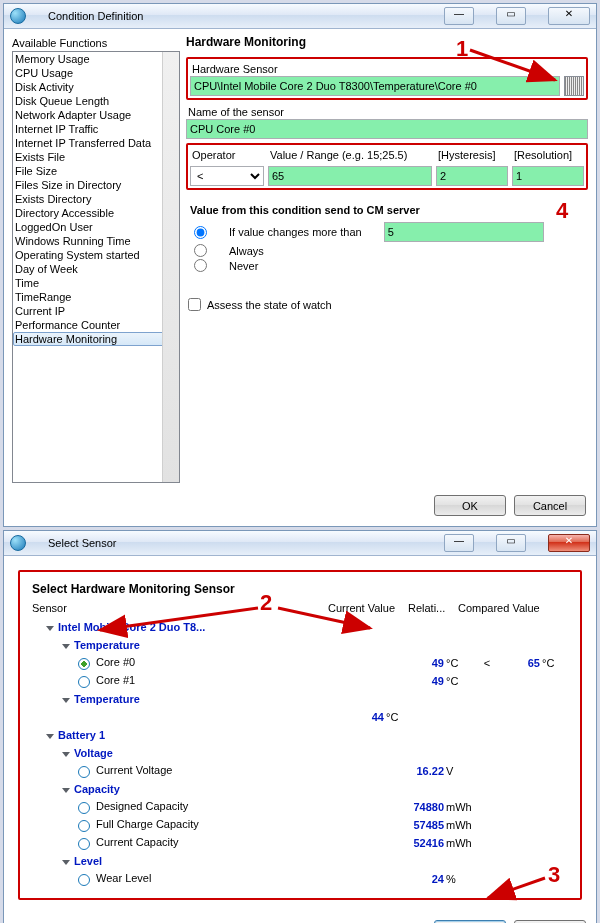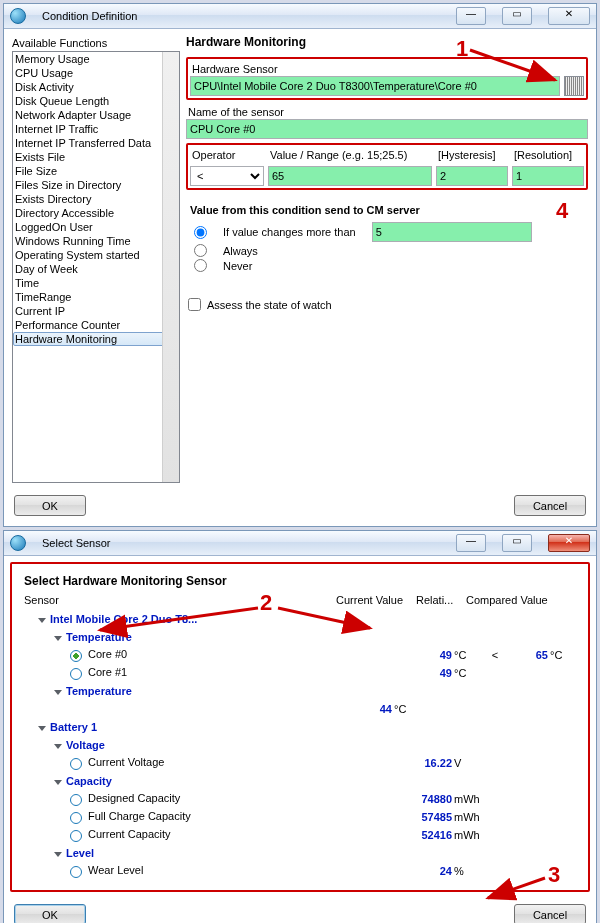--- a/index.html
+++ b/index.html
@@ -1,17 +1,17 @@
 <!DOCTYPE html>
 <html><head>
 <meta charset="utf-8">
 <style>
 html,body{margin:0;padding:0;font-family:"Segoe UI",Tahoma,sans-serif;font-size:11px;color:#000;background:#d6dbe9;width:600px}
 .window{background:#fff;border:1px solid #7a97b8;margin:3px}
-.titlebar{height:24px;background:linear-gradient(#f7fbff,#dfe8f6 45%,#cddcef 46%,#e7eff9);border-bottom:1px solid #a0b4cf;display:flex;align-items:center;padding:0 6px;gap:16px}
+.titlebar{height:24px;background:linear-gradient(#f7fbff,#dfe8f6 45%,#cddcef 46%,#e7eff9);border-bottom:1px solid #a0b4cf;display:flex;align-items:center;padding:0 6px;gap:22px}
 .titlebar .spacer{flex:1}
 .app-icon{width:14px;height:14px;border-radius:50%;background:radial-gradient(circle at 30% 30%,#9ce0f9,#1b79b8);border:1px solid #166a9f}
 .winbtn{width:28px;height:16px;border:1px solid #8fa6c2;border-radius:2px;background:linear-gradient(#f4f8fd,#d7e4f2);font-family:inherit;font-size:10px;line-height:12px;text-align:center;cursor:default}
 .winbtn.close{width:40px}
 .winbtn.close.red{background:linear-gradient(#f6b4ad,#e06750 45%,#d1311a 46%,#ef8f7a);border-color:#8b2b1c;color:#fff}
 .body{display:flex;padding:6px 8px 6px 8px;gap:6px}
 .leftcol{width:168px}
 .section-label{font-size:11px;padding:2px 0}
 .listbox{border:1px solid #828790;height:430px;overflow:auto;background:#fff;position:relative}
 .fn{padding:1px 2px;white-space:nowrap;cursor:default}
@@ -19,24 +19,24 @@
 .rightcol{flex:1}
 .heading{font-weight:bold;font-size:12px;margin:0 0 8px 0}
 .hl-red{border:2px solid #c00;border-radius:2px;padding:2px}
 .fieldlabel{font-size:11px;margin:2px 0 1px 2px}
 .textfield{width:100%;box-sizing:border-box;border:1px solid #abadb3;height:20px;padding:1px 3px;font:inherit;background:#86efac}
 .select{border:1px solid #abadb3;height:20px;background:#fff;font:inherit;padding:0 2px}
 .sensorrow{display:flex;gap:4px;align-items:center}
 .picker-btn{width:20px;height:20px;border:1px solid #8a8f98;background:repeating-linear-gradient(90deg,#888,#888 1px,#eee 1px,#eee 2px)}
 .opcols{display:grid;grid-template-columns:74px 1fr 72px 72px;gap:4px}
 .grouplabel{font-weight:bold;margin:14px 0 6px 4px}
-.radio-row{display:flex;align-items:center;gap:16px;margin:2px 0 2px 8px}
+.radio-row{display:flex;align-items:center;gap:22px;margin:2px 0 2px 8px}
 input[type=radio],input[type=checkbox]{margin:0}
 .chk-row{display:flex;align-items:center;gap:6px;margin:26px 0 0 2px}
-.btnrow{display:flex;justify-content:space-between;gap:8px;padding:6px 10px 10px}
+.btnrow{display:flex;justify-content:flex-end;gap:8px;padding:6px 10px 10px}
 .btn{min-width:72px;height:21px;border:1px solid #707070;border-radius:3px;background:linear-gradient(#f2f2f2,#e3e3e3 45%,#d6d6d6 46%,#ececec);font:inherit;cursor:default}
 .btn.focus{border:1px solid #3c7fb1;box-shadow:0 0 0 1px #a7d0ea inset}
 .annot{position:fixed;color:#c00;font:bold 22px Arial;pointer-events:none;z-index:50}
 svg.arrow{position:fixed;pointer-events:none;z-index:49}
 .sensor-body{padding:8px 10px}
 .sensor-heading{font-weight:bold;font-size:12px;margin-bottom:4px}
 .tree-head{display:grid;grid-template-columns:1fr 80px 50px 110px;font-size:11px;color:#000;padding:2px 0;border-bottom:0}
 .tree-head span{white-space:nowrap;overflow:hidden;text-overflow:ellipsis}
 .tree{margin-top:2px}
 .tree-row{display:grid;grid-template-columns:1fr 60px 26px 30px 40px 26px;align-items:center;height:18px;font-size:11px}
@@ -159,21 +159,21 @@
 <div class="window" style="margin-top:2px">
   <div class="titlebar">
     <span class="app-icon"></span>
     <span>Select Sensor</span>
     <span class="spacer"></span>
     <span class="winbtn">—</span>
     <span class="winbtn">▭</span>
     <span class="winbtn close red">✕</span>
   </div>
 
-  <div class="hl-red" style="margin:6px;border-width:2px">
+  <div class="hl-red" style="margin:14px;border-width:2px">
   <div class="sensor-body">
     <div class="sensor-heading">Select Hardware Monitoring Sensor</div>
     <div class="tree-head">
       <span>Sensor</span>
       <span>Current Value</span>
       <span>Relati...</span>
       <span>Compared Value</span>
     </div>
     <div class="tree" id="tree">
           <div class="tree-row">

